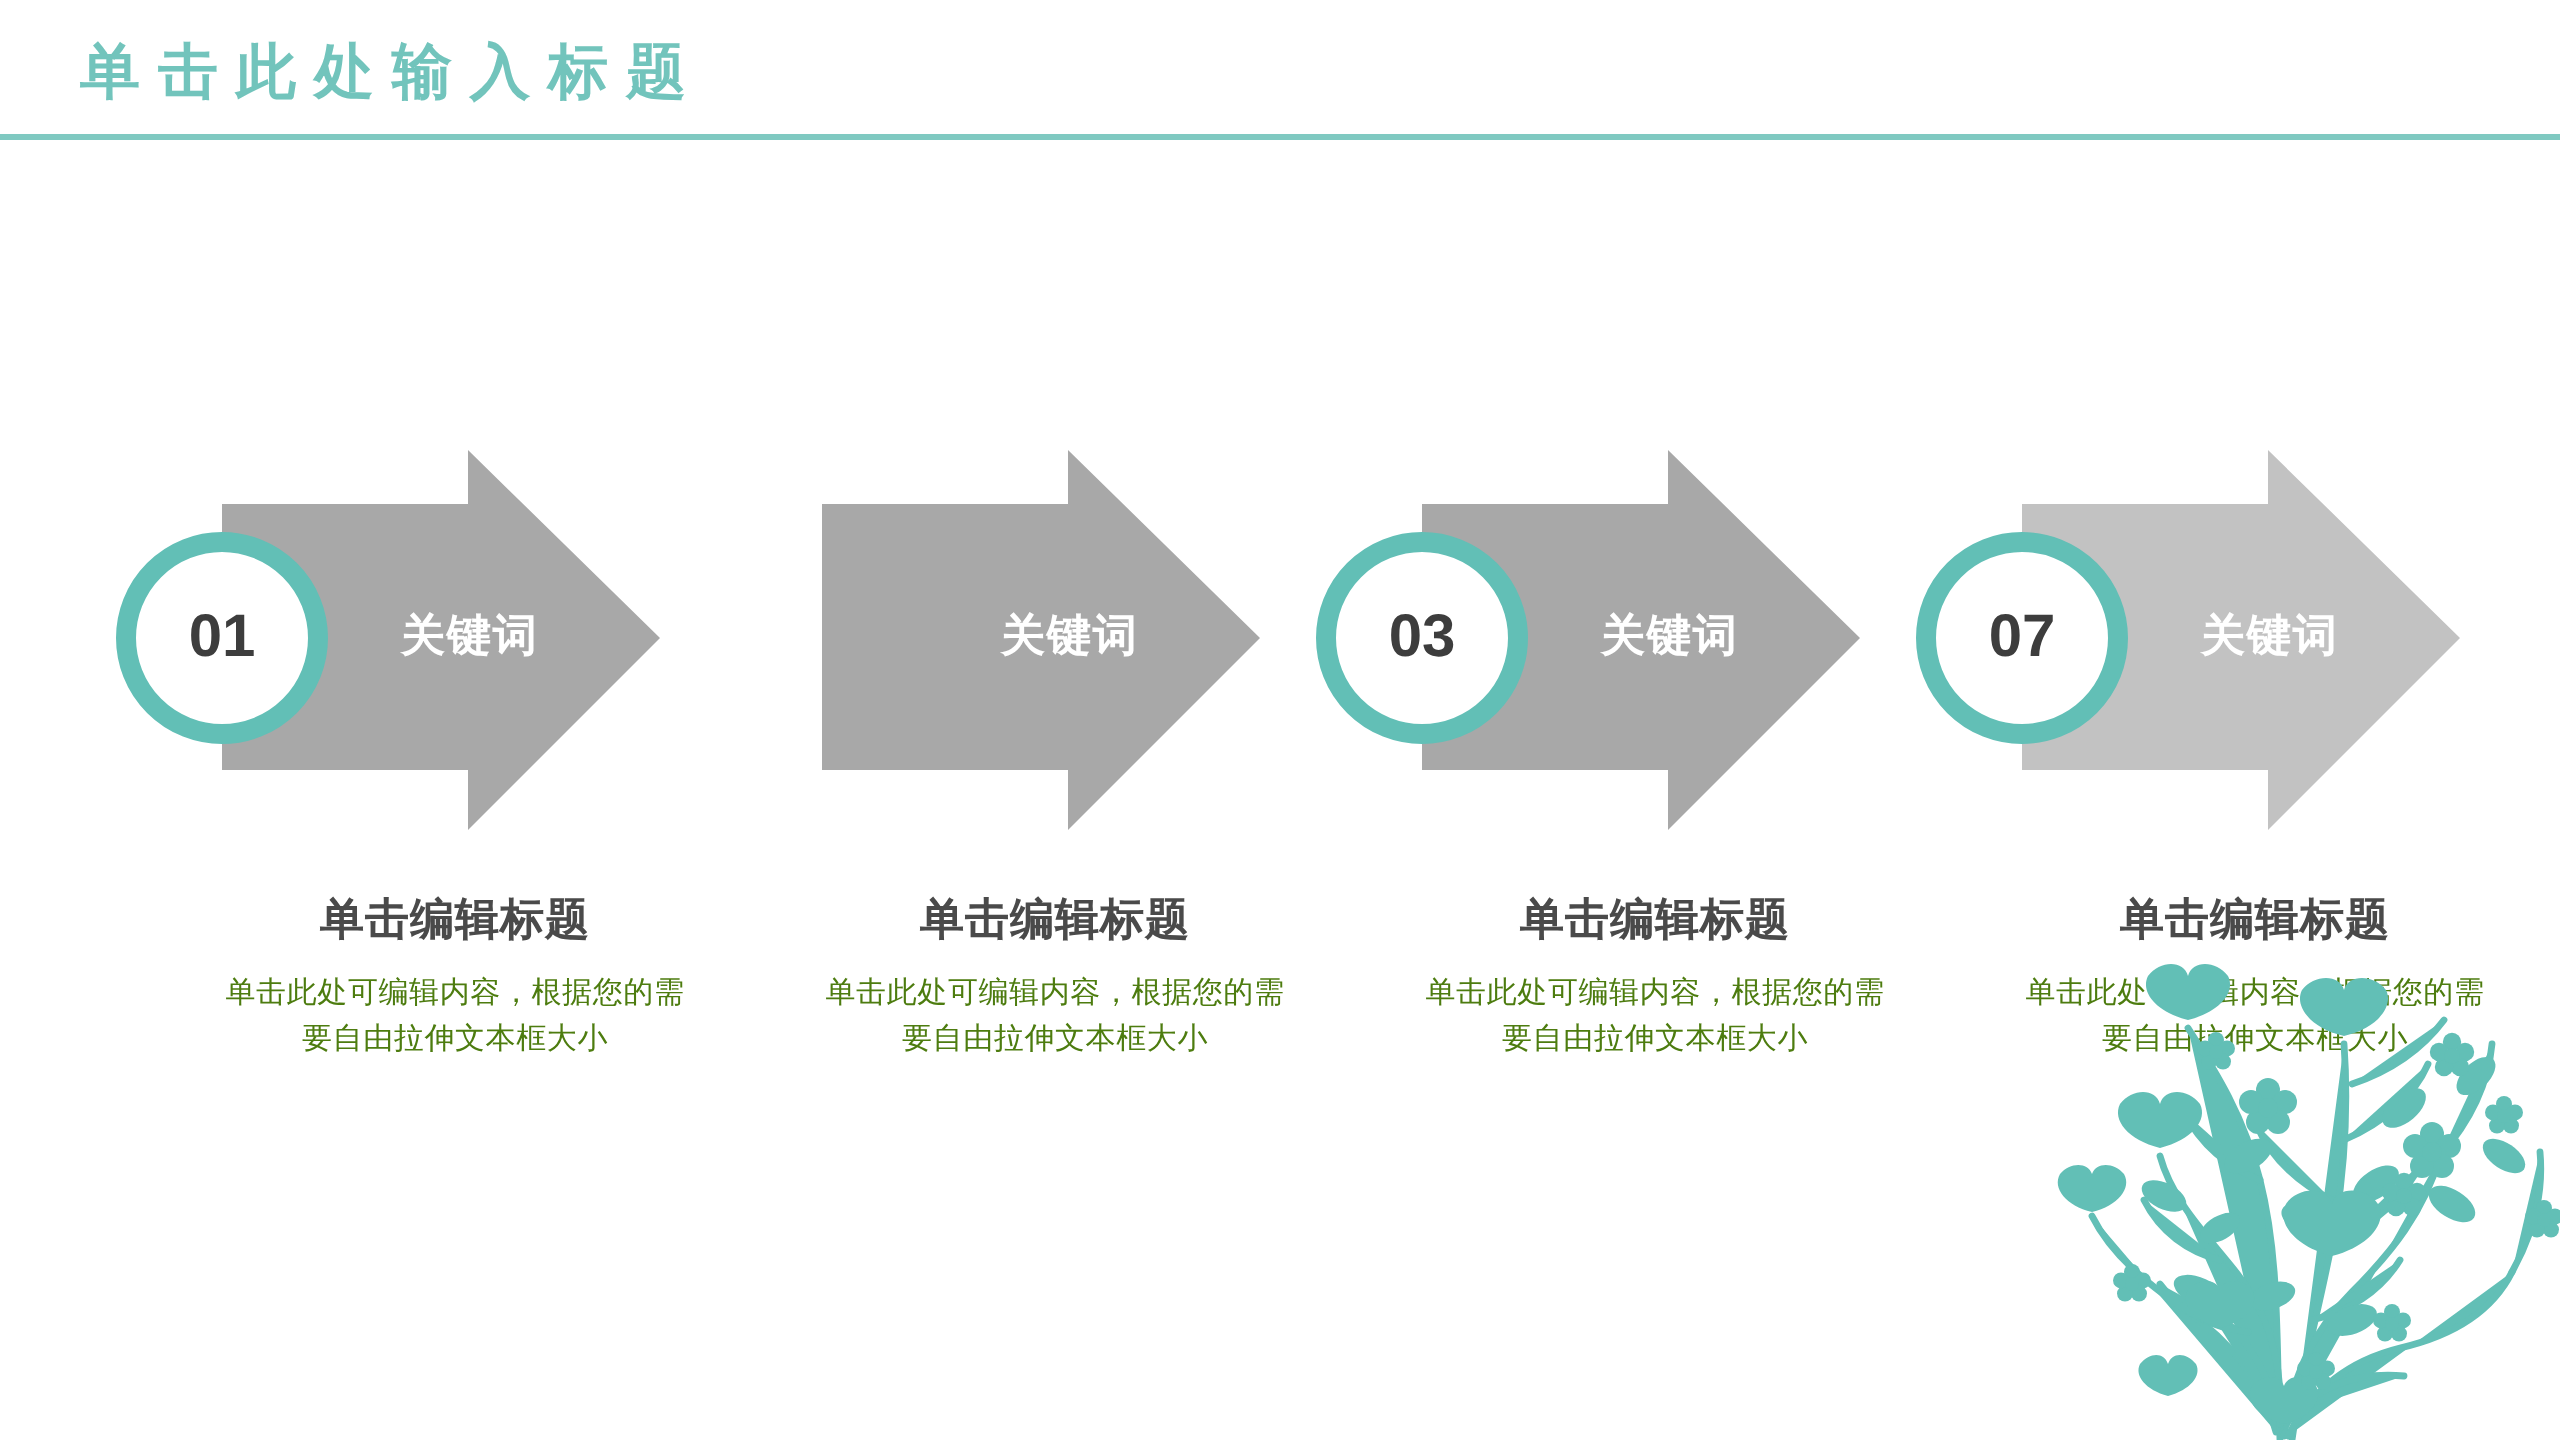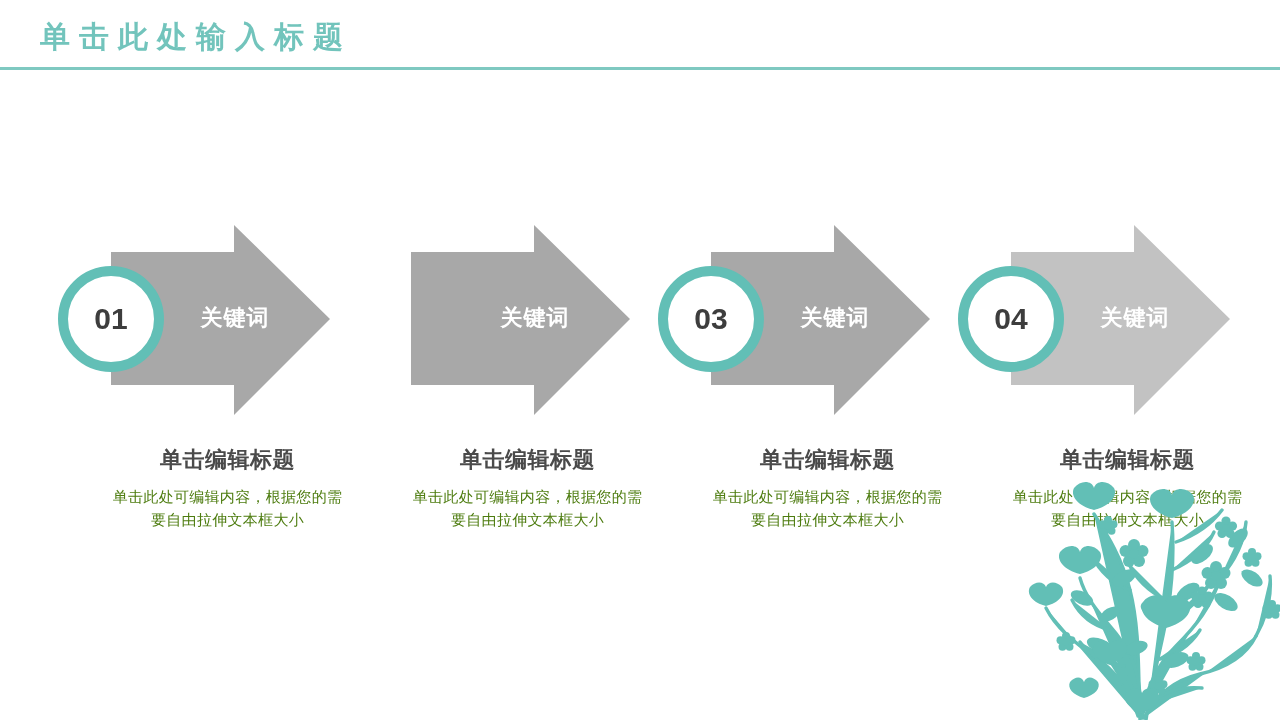--- a/index.html
+++ b/index.html
@@ -179,21 +179,21 @@
       <p class="step-heading">单击编辑标题</p>
       <p class="step-body">单击此处可编辑内容，根据您的需要自由拉伸文本框大小</p>
     </div>
   </div>
 
   <div class="step step-4">
     <svg class="arrow-svg" viewBox="0 0 230 190">
       <polygon points="0,27 123,27 123,0 219,94 123,190 123,160 0,160" fill="#c2c2c2"></polygon>
     </svg>
     <div class="step-circle" style="border-color: rgb(98, 191, 182);">
-      <span class="step-num" style="color: rgb(61, 61, 61);">04</span>
+      <span class="step-num" style="color: rgb(61, 61, 61);">07</span>
     </div>
     <div class="step-keyword">关键词</div>
     <div class="step-text">
       <p class="step-heading">单击编辑标题</p>
       <p class="step-body">单击此处可编辑内容，根据您的需要自由拉伸文本框大小</p>
     </div>
   </div>
 
 </div>
 

